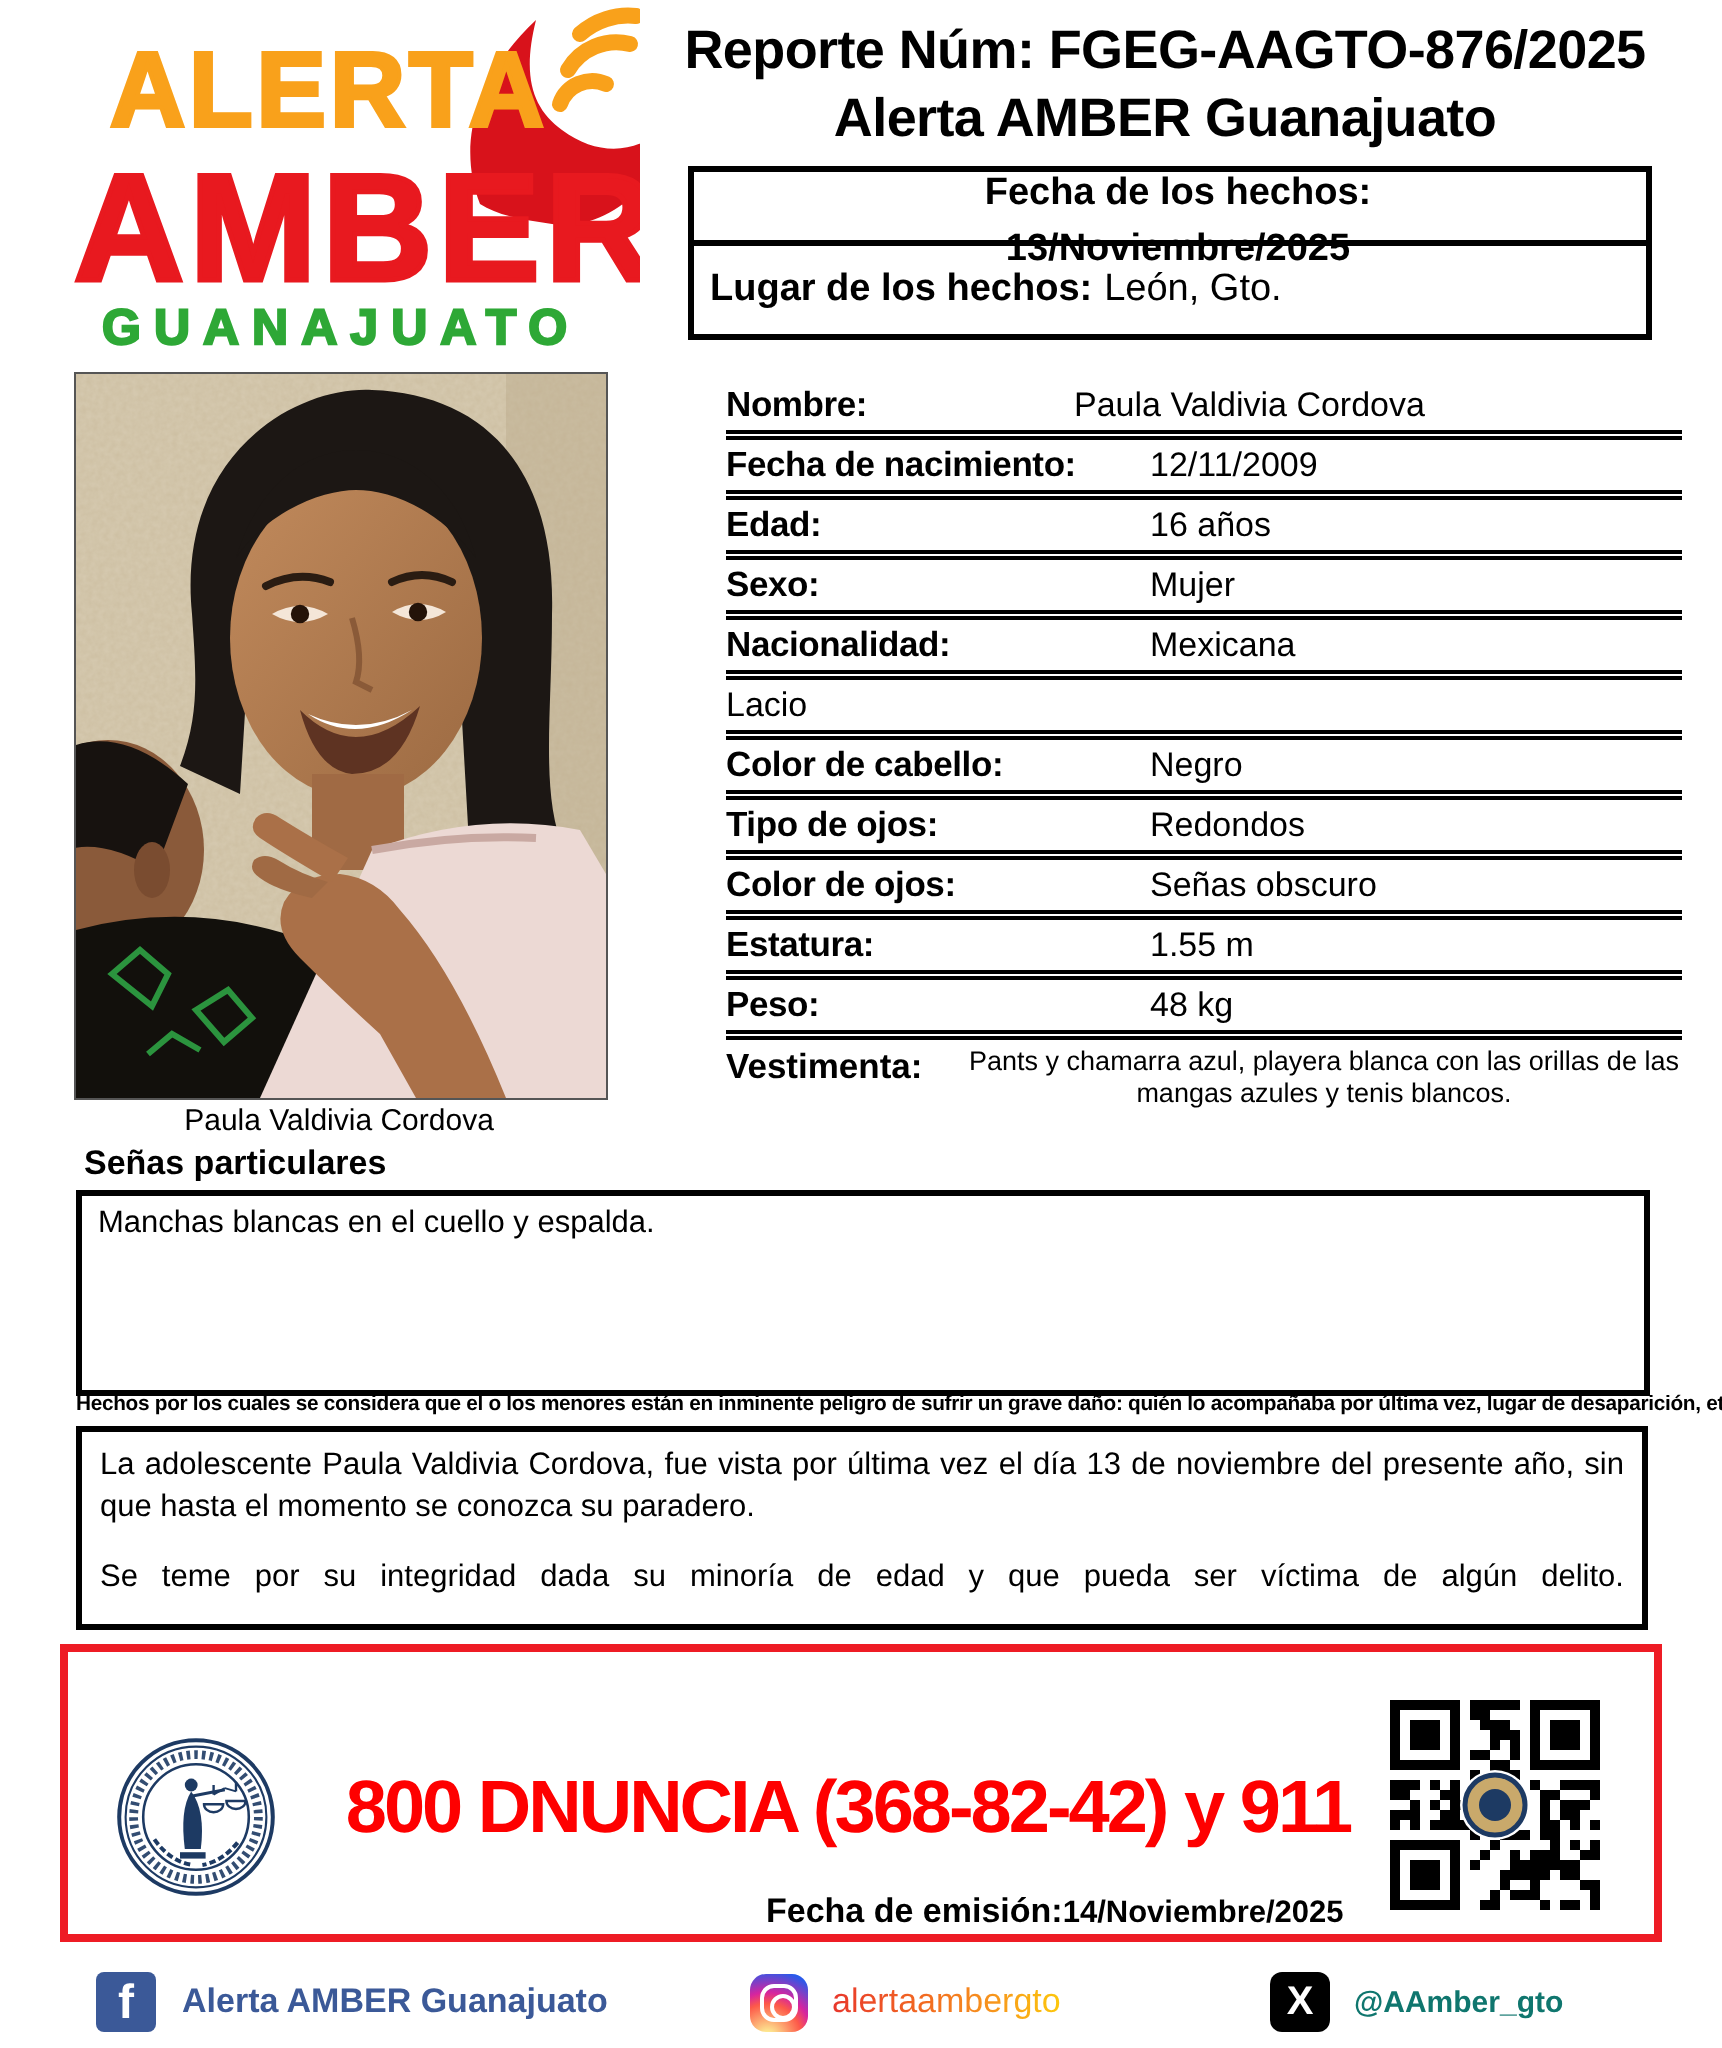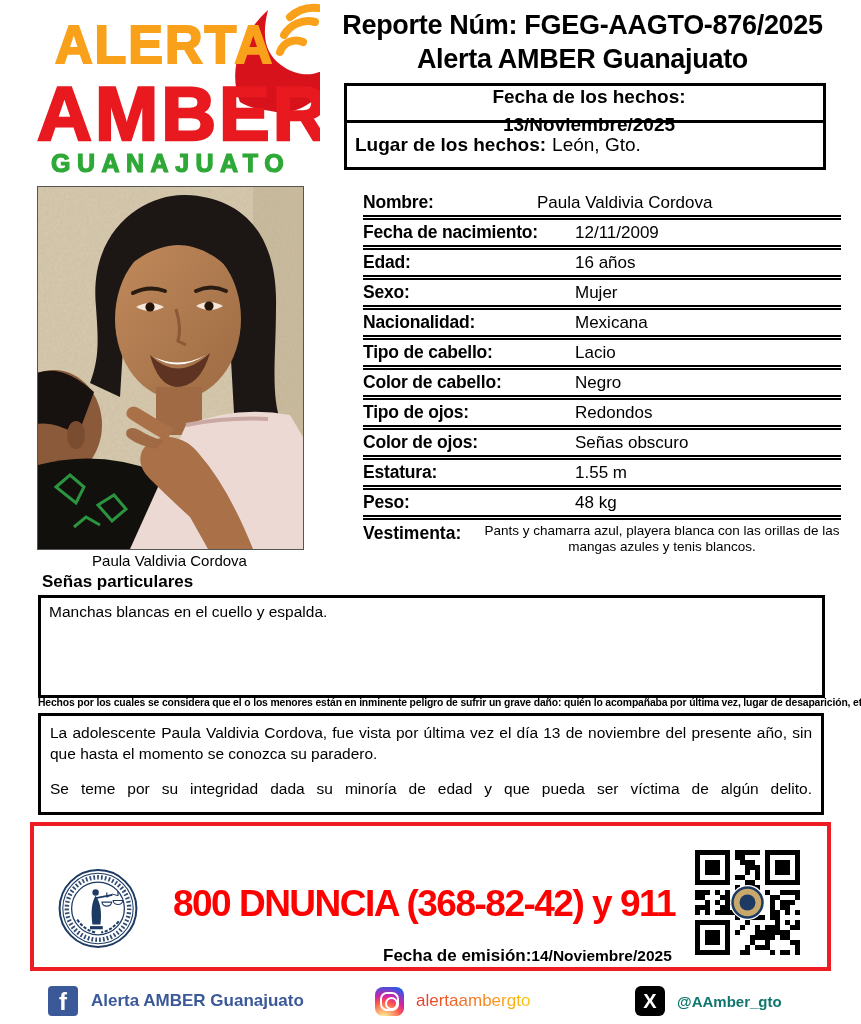--- a/index.html
+++ b/index.html
@@ -179,21 +179,20 @@
         <span class="lbl">Sexo:</span>
         <span class="val">Mujer</span>
       </div>
     <div class="dl"></div>
     <div class="drow">
         <span class="lbl">Nacionalidad:</span>
         <span class="val">Mexicana</span>
       </div>
     <div class="dl"></div>
     <div class="drow">
-        <span class="lbl">Tipo de cabello:</span>
         <span class="val">Lacio</span>
       </div>
     <div class="dl"></div>
     <div class="drow">
         <span class="lbl">Color de cabello:</span>
         <span class="val">Negro</span>
       </div>
     <div class="dl"></div>
     <div class="drow">
         <span class="lbl">Tipo de ojos:</span>

